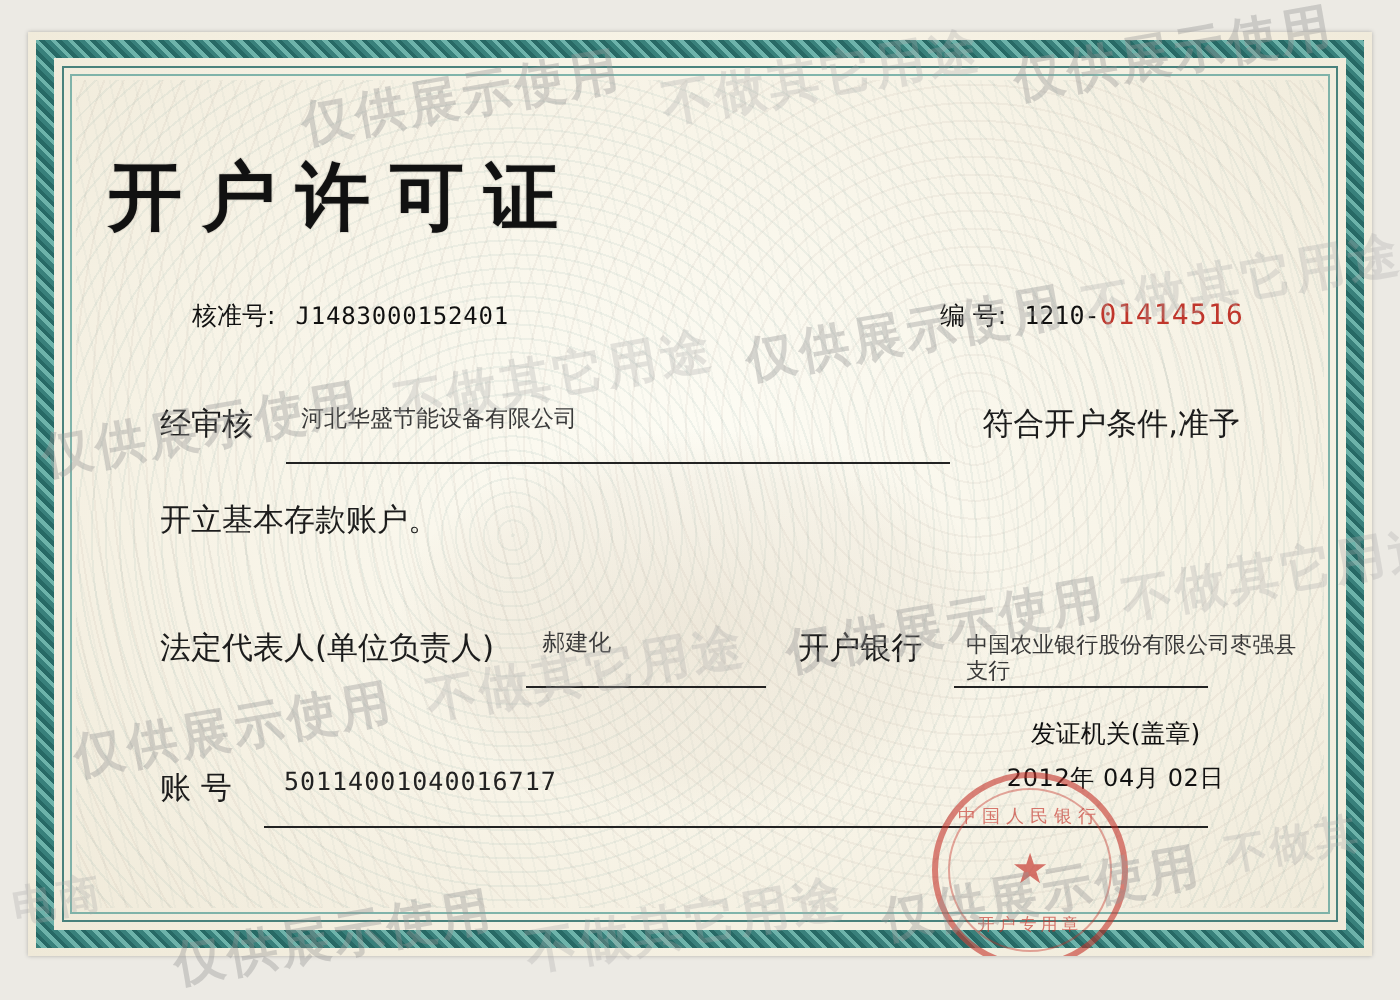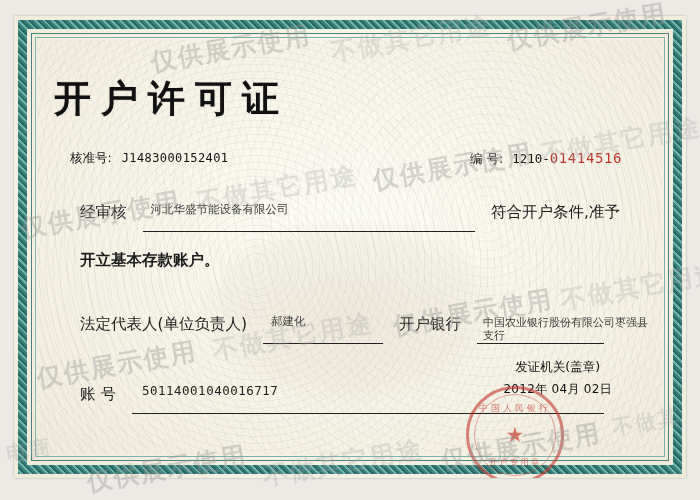--- a/index.html
+++ b/index.html
@@ -107,21 +107,21 @@
 
   .row-code {
     position: relative;
     margin-top: 26px;
     height: 22px;
     font-size: 12.5px;
     color: #111;
   }
   .approval {
     position: absolute;
-    left: 16px;
+    left: 42px;
     top: 0;
     white-space: nowrap;
   }
   .approval .label { font-size: 12.5px; }
   .approval .value {
     font-family: "DejaVu Sans Mono", monospace;
     font-size: 12px;
     letter-spacing: 0.4px;
     margin-left: 6px;
   }
@@ -175,21 +175,20 @@
     bottom: 2px;
     font-size: 11.5px;
     color: #3a3a3a;
     white-space: nowrap;
     font-family: "DejaVu Sans", sans-serif;
   }
 
   .line2 {
     margin-top: 8px;
     font-size: 15.5px;
-    font-weight: bold;
   }
 
   .line3 {
     position: relative;
     display: flex;
     align-items: flex-end;
     margin-top: 24px;
     white-space: nowrap;
   }
   .line3 .fill-rep { flex: 1.05; }

